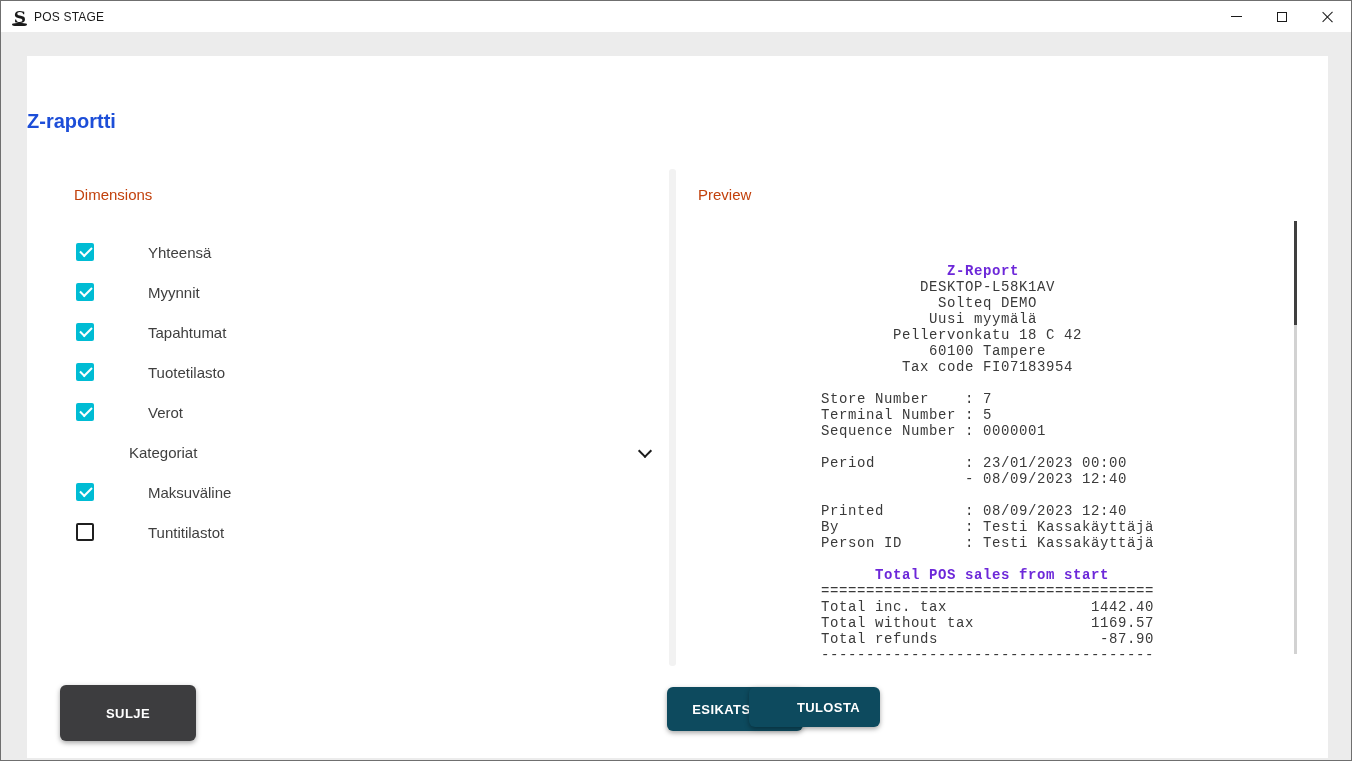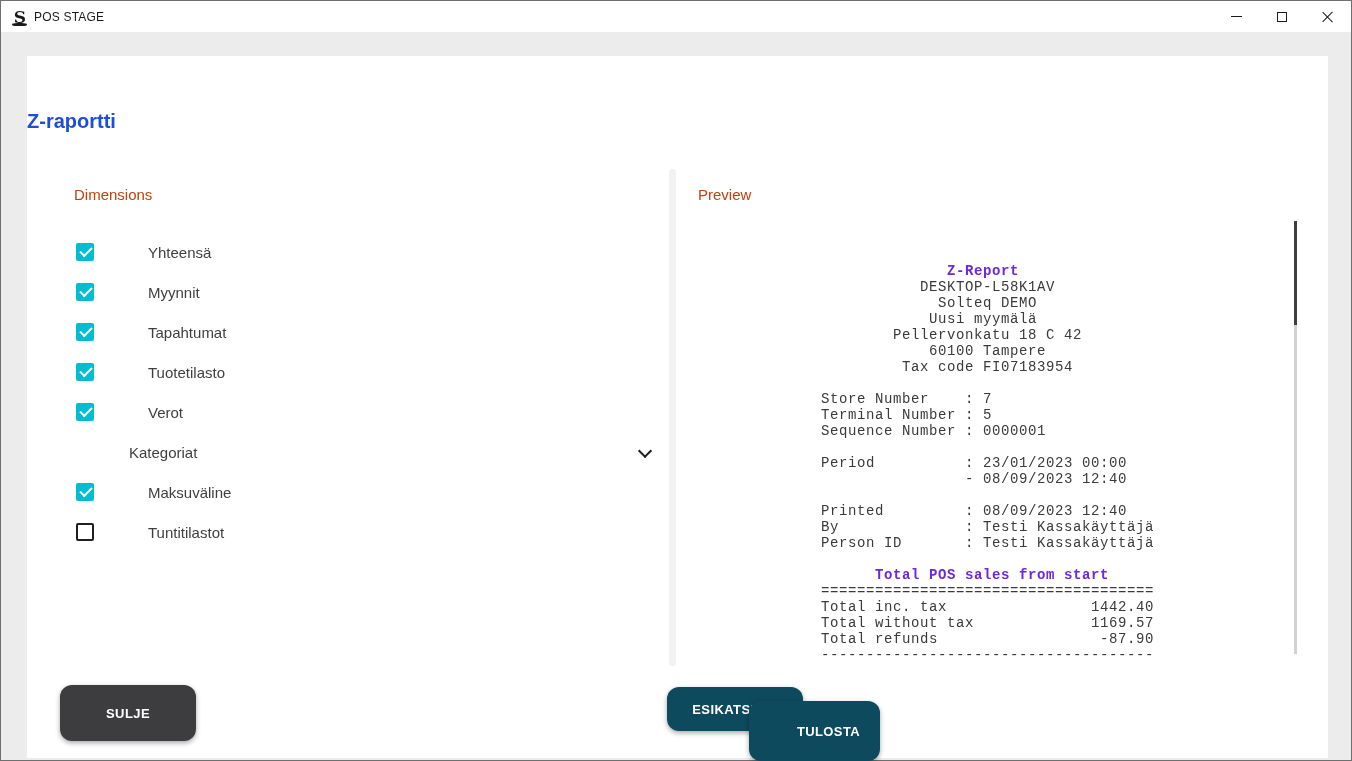--- a/index.html
+++ b/index.html
@@ -45,24 +45,24 @@
   
   .left-scroll-track { position:absolute; left:642px; top:113px; width:7px; height:497px; background:#f2f2f2; border-radius:3px; }
 
   
   .receipt { position:absolute; left:794px; top:207px; font-family:"Liberation Mono","DejaVu Sans Mono",monospace; font-size:14px; line-height:16px; letter-spacing:0.6px; color:#3a3a3a; white-space:pre; }
   .receipt b { font-weight:700; color:#6d28d9; }
   .preview-scroll-track { position:absolute; left:1267px; top:165px; width:3px; height:433px; background:#d2d2d2; }
   .preview-scroll-thumb { position:absolute; left:0; top:0; width:3px; height:104px; background:#3f3f3f; }
 
   
-  .btn { position:absolute; border:none; border-radius:12px; color:#ffffff; font-family:"Liberation Sans",sans-serif; font-weight:700; font-size:13px; letter-spacing:0.4px; box-shadow:0 2px 5px rgba(0,0,0,0.35); cursor:pointer; }
+  .btn { position:absolute; border:none; border-radius:6px; color:#ffffff; font-family:"Liberation Sans",sans-serif; font-weight:700; font-size:13px; letter-spacing:0.4px; box-shadow:0 2px 5px rgba(0,0,0,0.35); cursor:pointer; }
   .btn-sulje { left:33px; top:629px; width:136px; height:56px; background:var(--btn-dark,#3d3d3f); }
   .btn-esikatselu { left:592px; top:631px; width:136px; height:44px; background:var(--btn-teal,#0d4a5e);margin-left:48px; }
-  .btn-tulosta { left:722px; top:645px; width:131px; height:60px; background:var(--btn-teal,#0d4a5e);padding-left:28px; }
+  .btn-tulosta { left:722px; top:631px; width:131px; height:40px; background:var(--btn-teal,#0d4a5e);padding-left:28px; }
 </style>
 </head>
 <body>
 
 <div class="window">
 
   <div class="titlebar">
     <span class="app-icon">
       <span class="s-glyph">S</span>
       <span class="s-base"></span>

